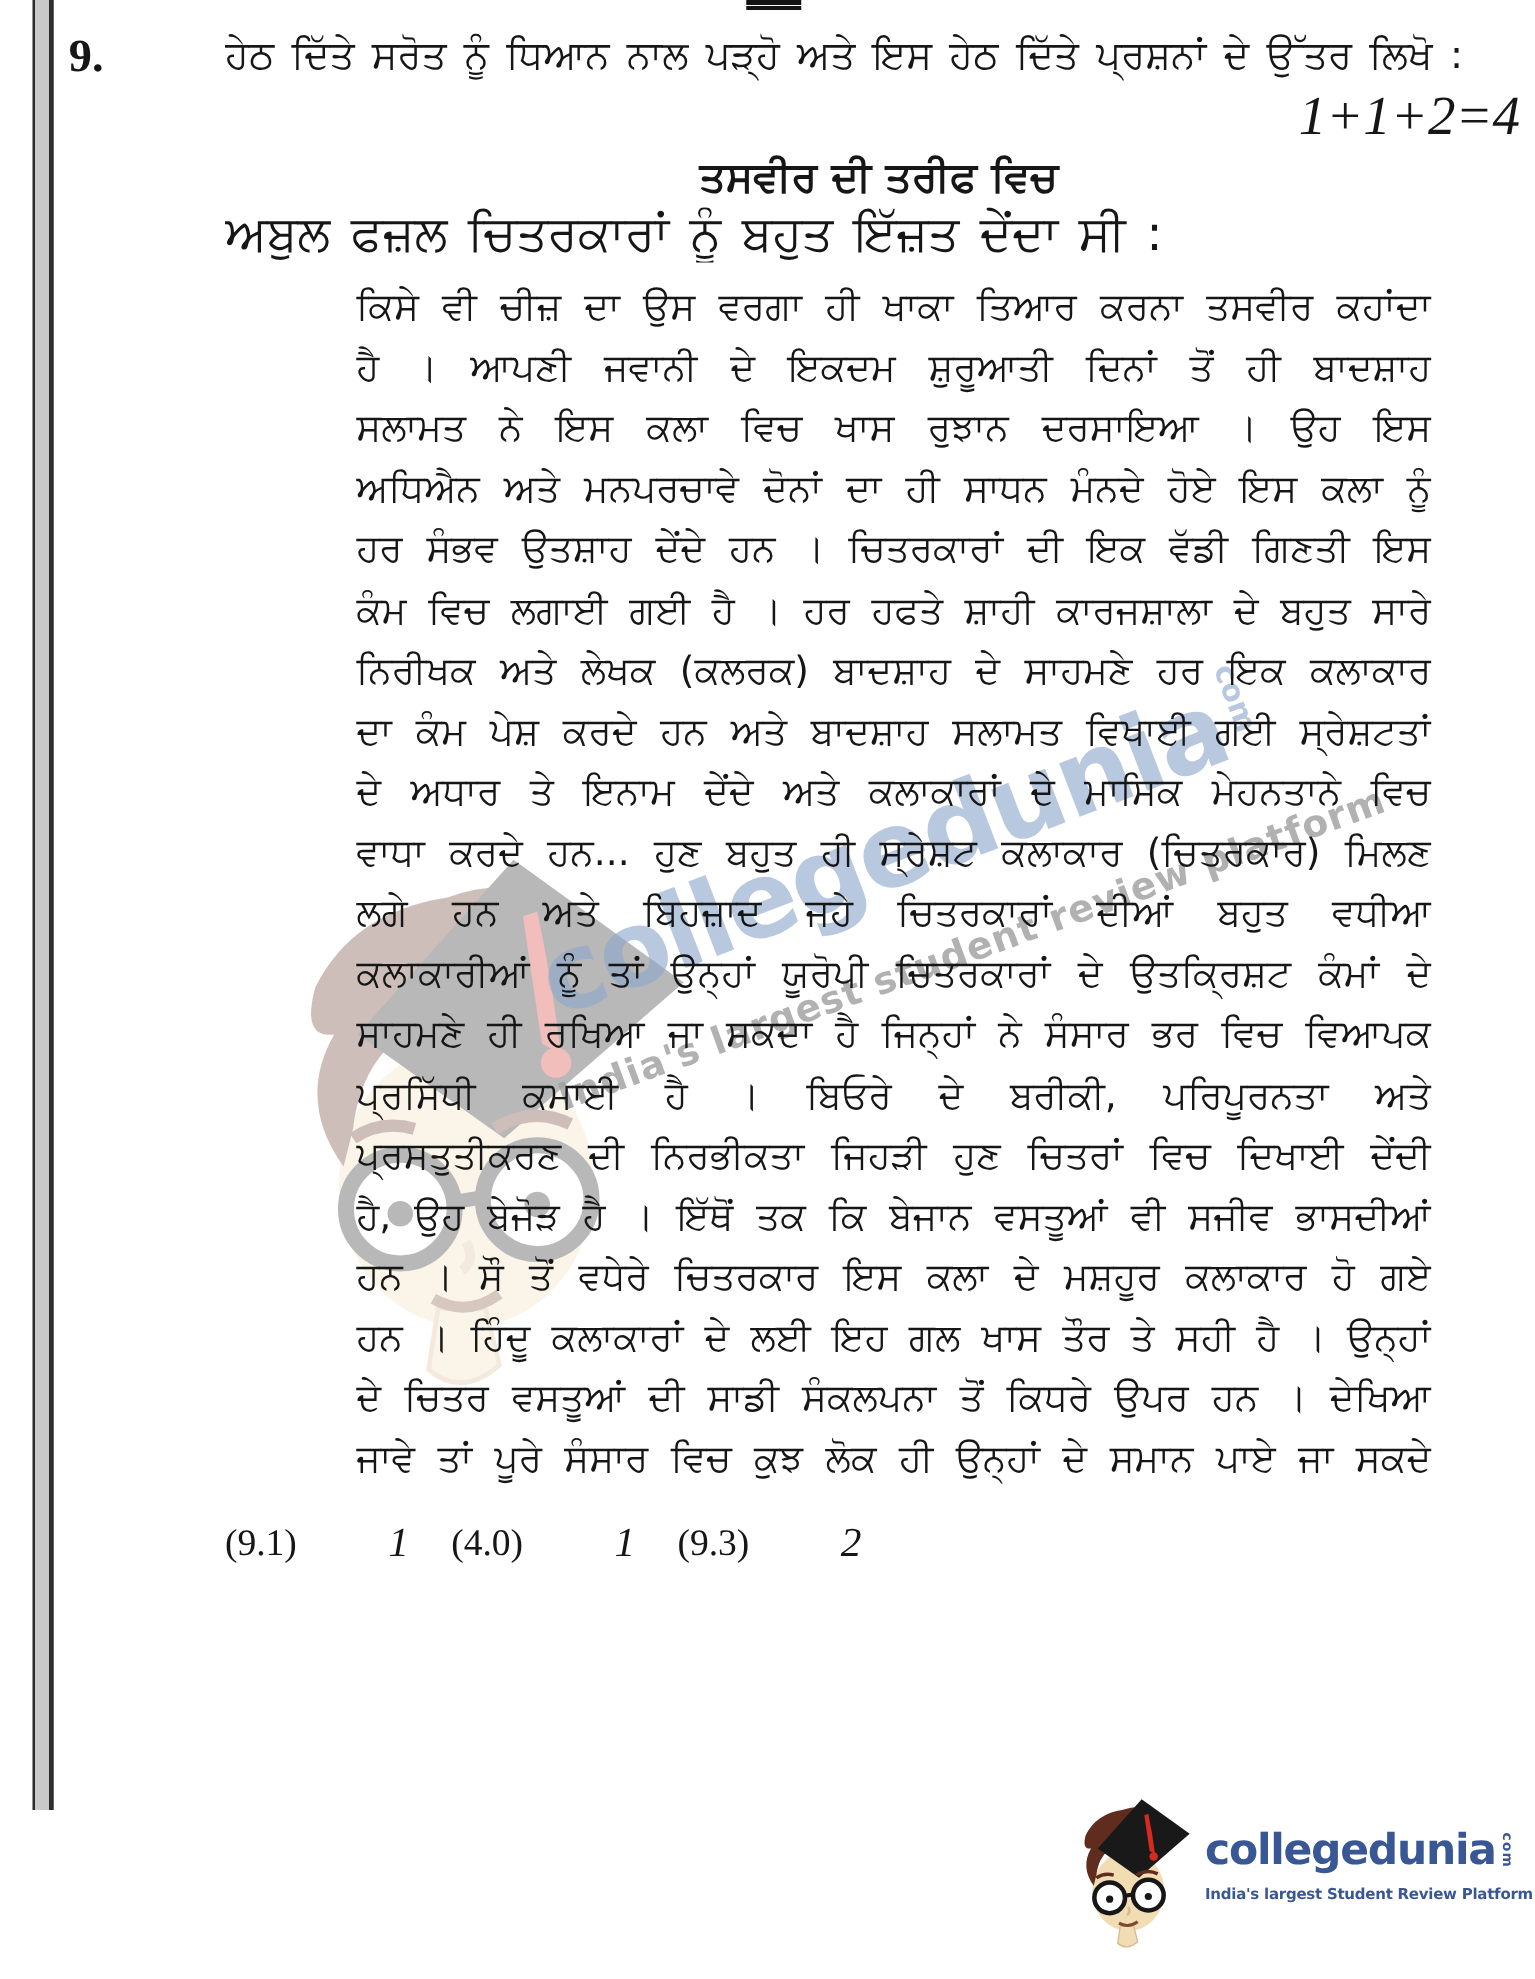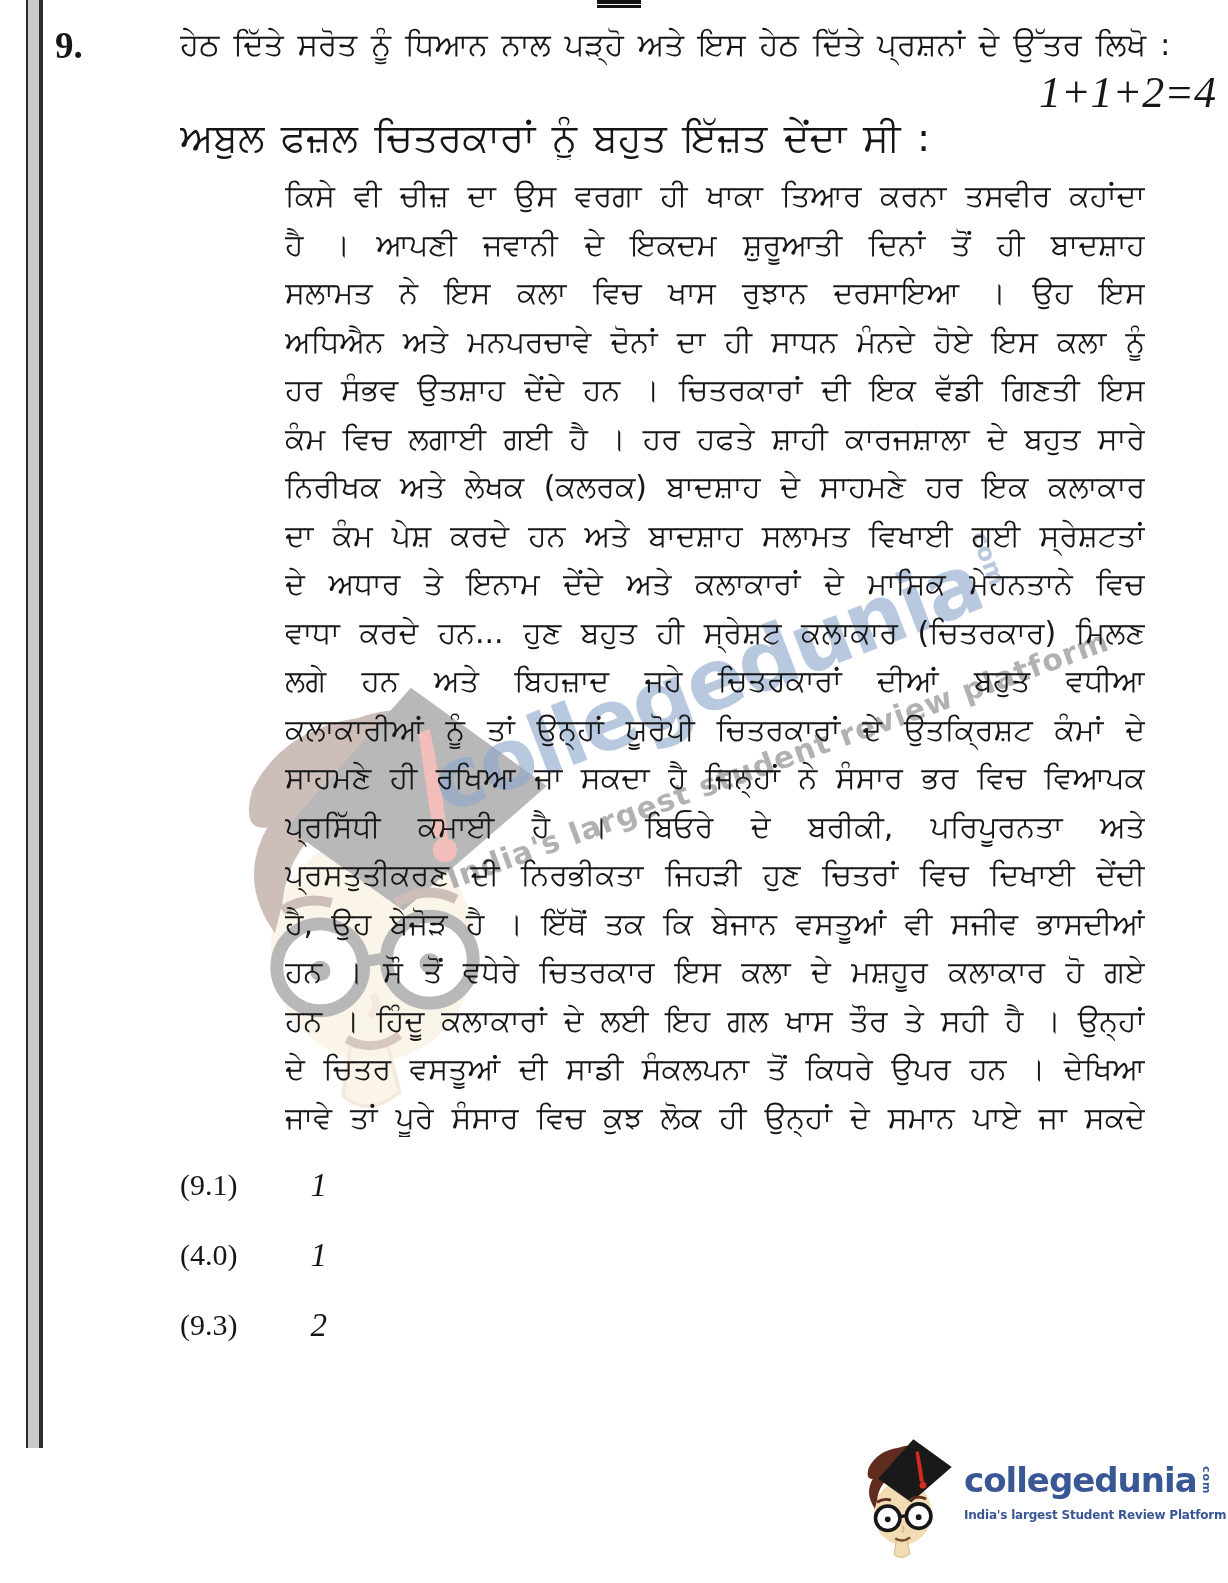--- a/index.html
+++ b/index.html
@@ -71,21 +71,21 @@
   .source-intro {
     margin-top: 2px; font-size: 39px; line-height: 44px;
     white-space: nowrap; overflow: hidden; word-spacing: 4px;
   }
   .source-paragraph {
     margin-top: 12px; margin-left: 105px; width: 860px; height: 965px;
     overflow: hidden;
     font-size: 30px; line-height: 48.5px;
     text-align: justify; word-spacing: 7px;
   }
-  .sub-questions { margin-top: 26px; display: flex; flex-direction: column; gap: 26px; }
+  .sub-questions { margin-top: 26px; display: flex; flex-direction: row; gap: 26px; }
   .subq { display: flex; align-items: flex-start; }
   .subq-number {
     flex: none; width: 105px;
     font-family: "Liberation Serif", serif; font-size: 30px; line-height: 44px;
   }
   .subq-text {
     flex: 1; padding-right: 30px; font-size: 30px; line-height: 46px;
     word-spacing: 5px; max-height: 100px; overflow: hidden;
   }
   .subq-marks {
@@ -150,20 +150,21 @@
     <span>collegedunia</span>
     <span class="wm-domain">com</span>
   </div>
   <div class="wm-tagline">India's largest student review platform</div>
 
   <div class="q-number">9.</div>
 
   <div class="content">
     <div class="q-instruction">ਹੇਠ ਦਿੱਤੇ ਸਰੋਤ ਨੂੰ ਧਿਆਨ ਨਾਲ ਪੜ੍ਹੋ ਅਤੇ ਇਸ ਹੇਠ ਦਿੱਤੇ ਪ੍ਰਸ਼ਨਾਂ ਦੇ ਉੱਤਰ ਲਿਖੋ :</div>
     <div class="marks-top">1+1+2=4</div>
+    <div class="source-title">ਤਸਵੀਰ ਦੀ ਤਰੀਫ ਵਿਚ</div>
     <div class="source-intro">ਅਬੁਲ ਫਜ਼ਲ ਚਿਤਰਕਾਰਾਂ ਨੂੰ ਬਹੁਤ ਇੱਜ਼ਤ ਦੇਂਦਾ ਸੀ :</div>
     <div class="source-paragraph">ਕਿਸੇ ਵੀ ਚੀਜ਼ ਦਾ ਉਸ ਵਰਗਾ ਹੀ ਖਾਕਾ ਤਿਆਰ ਕਰਨਾ ਤਸਵੀਰ ਕਹਾਂਦਾ ਹੈ । ਆਪਣੀ ਜਵਾਨੀ ਦੇ ਇਕਦਮ ਸ਼ੁਰੂਆਤੀ ਦਿਨਾਂ ਤੋਂ ਹੀ ਬਾਦਸ਼ਾਹ ਸਲਾਮਤ ਨੇ ਇਸ ਕਲਾ ਵਿਚ ਖਾਸ ਰੁਝਾਨ ਦਰਸਾਇਆ । ਉਹ ਇਸ ਅਧਿਐਨ ਅਤੇ ਮਨਪਰਚਾਵੇ ਦੋਨਾਂ ਦਾ ਹੀ ਸਾਧਨ ਮੰਨਦੇ ਹੋਏ ਇਸ ਕਲਾ ਨੂੰ ਹਰ ਸੰਭਵ ਉਤਸ਼ਾਹ ਦੇਂਦੇ ਹਨ । ਚਿਤਰਕਾਰਾਂ ਦੀ ਇਕ ਵੱਡੀ ਗਿਣਤੀ ਇਸ ਕੰਮ ਵਿਚ ਲਗਾਈ ਗਈ ਹੈ । ਹਰ ਹਫਤੇ ਸ਼ਾਹੀ ਕਾਰਜਸ਼ਾਲਾ ਦੇ ਬਹੁਤ ਸਾਰੇ ਨਿਰੀਖਕ ਅਤੇ ਲੇਖਕ (ਕਲਰਕ) ਬਾਦਸ਼ਾਹ ਦੇ ਸਾਹਮਣੇ ਹਰ ਇਕ ਕਲਾਕਾਰ ਦਾ ਕੰਮ ਪੇਸ਼ ਕਰਦੇ ਹਨ ਅਤੇ ਬਾਦਸ਼ਾਹ ਸਲਾਮਤ ਵਿਖਾਈ ਗਈ ਸ੍ਰੇਸ਼ਟਤਾਂ ਦੇ ਅਧਾਰ ਤੇ ਇਨਾਮ ਦੇਂਦੇ ਅਤੇ ਕਲਾਕਾਰਾਂ ਦੇ ਮਾਸਿਕ ਮੇਹਨਤਾਨੇ ਵਿਚ ਵਾਧਾ ਕਰਦੇ ਹਨ... ਹੁਣ ਬਹੁਤ ਹੀ ਸ੍ਰੇਸ਼ਟ ਕਲਾਕਾਰ (ਚਿਤਰਕਾਰ) ਮਿਲਣ ਲਗੇ ਹਨ ਅਤੇ ਬਿਹਜ਼ਾਦ ਜਹੇ ਚਿਤਰਕਾਰਾਂ ਦੀਆਂ ਬਹੁਤ ਵਧੀਆ ਕਲਾਕਾਰੀਆਂ ਨੂੰ ਤਾਂ ਉਨ੍ਹਾਂ ਯੂਰੋਪੀ ਚਿਤਰਕਾਰਾਂ ਦੇ ਉਤਕ੍ਰਿਸ਼ਟ ਕੰਮਾਂ ਦੇ ਸਾਹਮਣੇ ਹੀ ਰਖਿਆ ਜਾ ਸਕਦਾ ਹੈ ਜਿਨ੍ਹਾਂ ਨੇ ਸੰਸਾਰ ਭਰ ਵਿਚ ਵਿਆਪਕ ਪ੍ਰਸਿੱਧੀ ਕਮਾਈ ਹੈ । ਬਿਓਰੇ ਦੇ ਬਰੀਕੀ, ਪਰਿਪੂਰਨਤਾ ਅਤੇ ਪ੍ਰਸਤੁਤੀਕਰਣ ਦੀ ਨਿਰਭੀਕਤਾ ਜਿਹੜੀ ਹੁਣ ਚਿਤਰਾਂ ਵਿਚ ਦਿਖਾਈ ਦੇਂਦੀ ਹੈ, ਉਹ ਬੇਜੋੜ ਹੈ । ਇੱਥੋਂ ਤਕ ਕਿ ਬੇਜਾਨ ਵਸਤੂਆਂ ਵੀ ਸਜੀਵ ਭਾਸਦੀਆਂ ਹਨ । ਸੌ ਤੋਂ ਵਧੇਰੇ ਚਿਤਰਕਾਰ ਇਸ ਕਲਾ ਦੇ ਮਸ਼ਹੂਰ ਕਲਾਕਾਰ ਹੋ ਗਏ ਹਨ । ਹਿੰਦੂ ਕਲਾਕਾਰਾਂ ਦੇ ਲਈ ਇਹ ਗਲ ਖਾਸ ਤੌਰ ਤੇ ਸਹੀ ਹੈ । ਉਨ੍ਹਾਂ ਦੇ ਚਿਤਰ ਵਸਤੂਆਂ ਦੀ ਸਾਡੀ ਸੰਕਲਪਨਾ ਤੋਂ ਕਿਧਰੇ ਉਪਰ ਹਨ । ਦੇਖਿਆ ਜਾਵੇ ਤਾਂ ਪੂਰੇ ਸੰਸਾਰ ਵਿਚ ਕੁਝ ਲੋਕ ਹੀ ਉਨ੍ਹਾਂ ਦੇ ਸਮਾਨ ਪਾਏ ਜਾ ਸਕਦੇ ਹਨ ।</div>
 
     <div class="sub-questions">
       <div class="subq">
         <div class="subq-number">(9.1)</div>
         <div class="subq-marks">1</div>
       </div>
       <div class="subq">
         <div class="subq-number">(4.0)</div>

